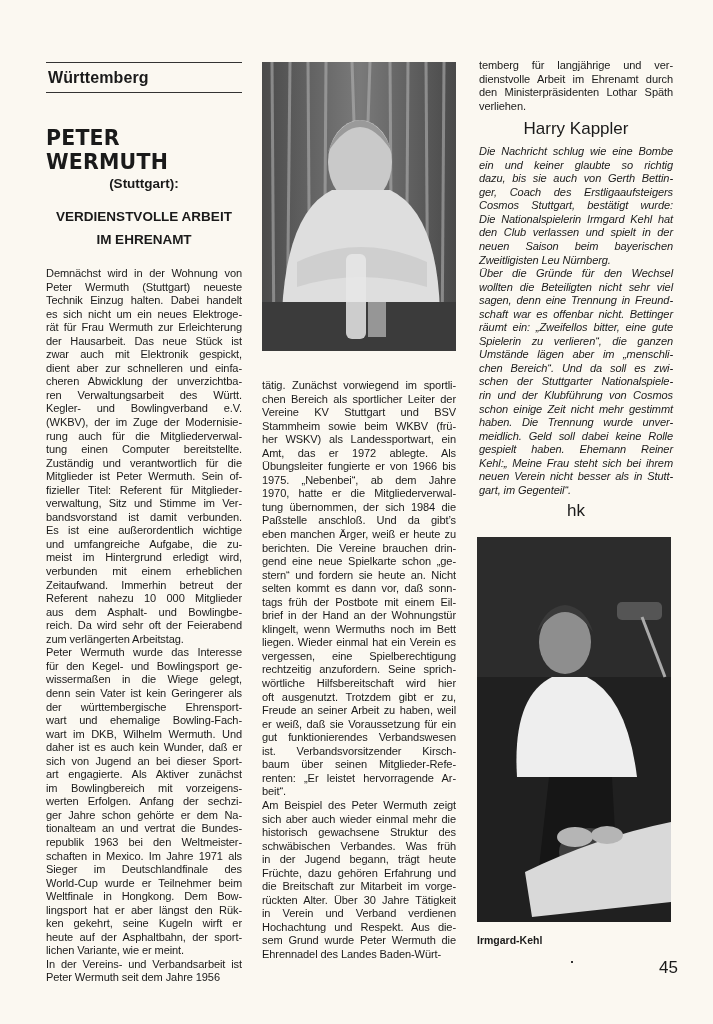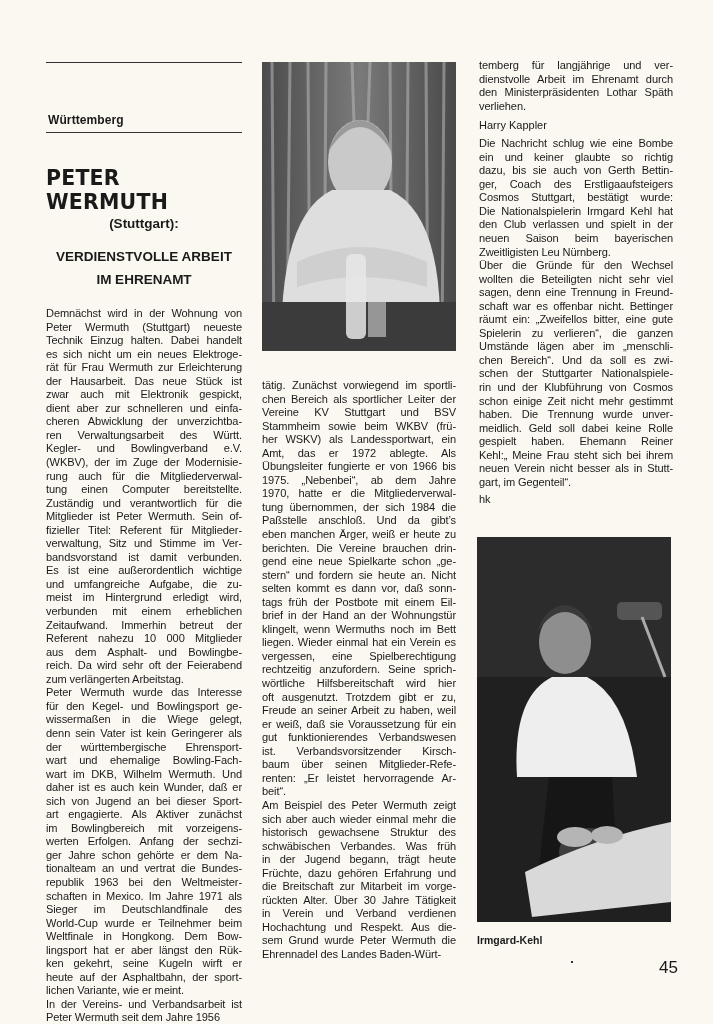--- a/index.html
+++ b/index.html
@@ -6,34 +6,34 @@
     body {
       width: 713px; height: 1024px;
       background: #fbf8f1;
       position: relative; overflow: hidden;
       font-family: "Liberation Sans", "DejaVu Sans", sans-serif;
       color: #1a1a1a;
     }
     .col { position: absolute; }
     .rule { height: 1px; background: #333; }
     .section-label {
-      font-weight: bold; font-size: 12px; padding: 6px 0 5px 2px; letter-spacing: 0.1px; margin-top: 44px;
+      font-weight: bold; font-size: 16px; padding: 6px 0 5px 2px; letter-spacing: 0.1px;
     }
     .headline {
       font-weight: 900; font-size: 20.5px; letter-spacing: 0.2px;
       font-family: "DejaVu Sans", sans-serif;
     }
     .subhead { text-align: center; font-weight: bold; font-size: 13.5px; }
     .kicker { text-align: center; font-weight: bold; font-size: 13.5px; line-height: 23px; }
     .body-text {
       font-size: 11.05px; line-height: 13.55px; letter-spacing: -0.1px;
     }
     .body-text .ln { display: block; white-space: nowrap; text-align: justify; text-align-last: justify; height: 13.55px; }
     .body-text .ln.last { text-align-last: left; }
-    .byline { text-align: left; font-size: 11px; }
+    .byline { text-align: center; font-size: 17px; }
     .headline2 { text-align: center; font-weight: bold; font-size: 15.5px; line-height: 17px; }
     .photo { position: absolute; overflow: hidden; }
     .caption { font-weight: bold; font-size: 10.5px; }
     .page-number { font-size: 17px; }
   </style>
 </head>
 <body>
 
 <div class="col" style="left:46px; top:62px; width:196px;">
   <div class="rule"></div>
@@ -184,21 +184,21 @@
 
 <div class="col" style="left:479px; top:59px; width:194px;">
   <div class="body-text" id="col3">
       <span class="ln">temberg für langjährige und ver-</span>
       <span class="ln">dienstvolle Arbeit im Ehrenamt durch</span>
       <span class="ln">den Ministerpräsidenten Lothar Späth</span>
       <span class="ln last">verliehen.</span>
     </div>
   <div class="byline" style="margin-top:6px;">Harry Kappler</div>
 
-  <div class="body-text" id="col4" style="margin-top:6px;">
+  <div class="body-text" id="col4" style="margin-top:6px;font-style:italic;">
       <span class="ln">Die Nachricht schlug wie eine Bombe</span>
       <span class="ln">ein und keiner glaubte so richtig</span>
       <span class="ln">dazu, bis sie auch von Gerth Bettin-</span>
       <span class="ln">ger, Coach des Erstligaaufsteigers</span>
       <span class="ln">Cosmos Stuttgart, bestätigt wurde:</span>
       <span class="ln">Die Nationalspielerin Irmgard Kehl hat</span>
       <span class="ln">den Club verlassen und spielt in der</span>
       <span class="ln">neuen Saison beim bayerischen</span>
       <span class="ln last">Zweitligisten Leu Nürnberg.</span>
       <span class="ln">Über die Gründe für den Wechsel</span>

